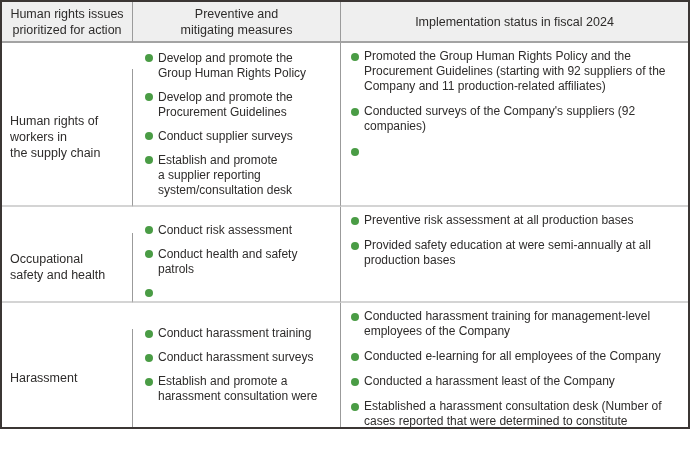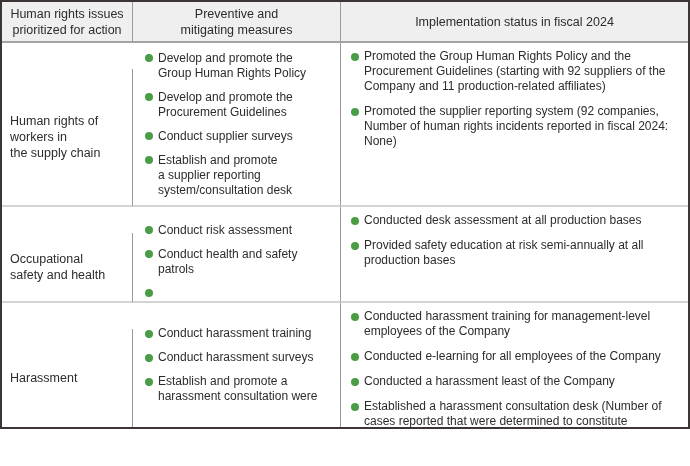--- a/index.html
+++ b/index.html
@@ -64,38 +64,39 @@
 Procurement Guidelines</span></li>
       <li class="bitem"><span class="bullet"></span><span>Conduct supplier surveys</span></li>
       <li class="bitem"><span class="bullet"></span><span>Establish and promote
 a supplier reporting
 system/consultation desk</span></li>
     </ul>
   </div>
   <div class="cell body-row list-cell status-cell">
     <ul class="blist">
       <li class="bitem"><span class="bullet"></span><span>Promoted the Group Human Rights Policy and the Procurement Guidelines (starting with 92 suppliers of the Company and 11 production-related affiliates)</span></li>
-      <li class="bitem"><span class="bullet"></span><span>Promoted the supplier reporting system (92 companies, Number of human rights incidents reported in fiscal 2024: None)</span></li>
+      <li class="bitem"><span class="bullet"></span><span>Conducted surveys of the Company's suppliers (92 companies)</span></li>
+      <li class="bitem"><span class="bullet"></span></li>
     </ul>
   </div>
 
   <div class="cell body-row v-line issue-cell">Occupational
 safety and health</div>
   <div class="cell body-row v-line list-cell measures-cell">
     <ul class="blist">
       <li class="bitem"><span class="bullet"></span><span>Conduct risk assessment</span></li>
       <li class="bitem"><span class="bullet"></span><span>Conduct health and safety
 patrols</span></li>
       <li class="bitem"><span class="bullet"></span></li>
     </ul>
   </div>
   <div class="cell body-row list-cell status-cell">
     <ul class="blist">
-      <li class="bitem"><span class="bullet"></span><span>Conducted desk assessment at all production bases</span></li>
-      <li class="bitem"><span class="bullet"></span><span>Provided safety education at risk semi-annually at all production bases</span></li>
+      <li class="bitem"><span class="bullet"></span><span>Preventive risk assessment at all production bases</span></li>
+      <li class="bitem"><span class="bullet"></span><span>Provided safety education at were semi-annually at all production bases</span></li>
     </ul>
   </div>
 
   <div class="cell last-row v-line issue-cell">Harassment</div>
   <div class="cell last-row v-line list-cell measures-cell">
     <ul class="blist">
       <li class="bitem"><span class="bullet"></span><span>Conduct harassment training</span></li>
       <li class="bitem"><span class="bullet"></span><span>Conduct harassment surveys</span></li>
       <li class="bitem"><span class="bullet"></span><span>Establish and promote a
 harassment consultation were</span></li>

